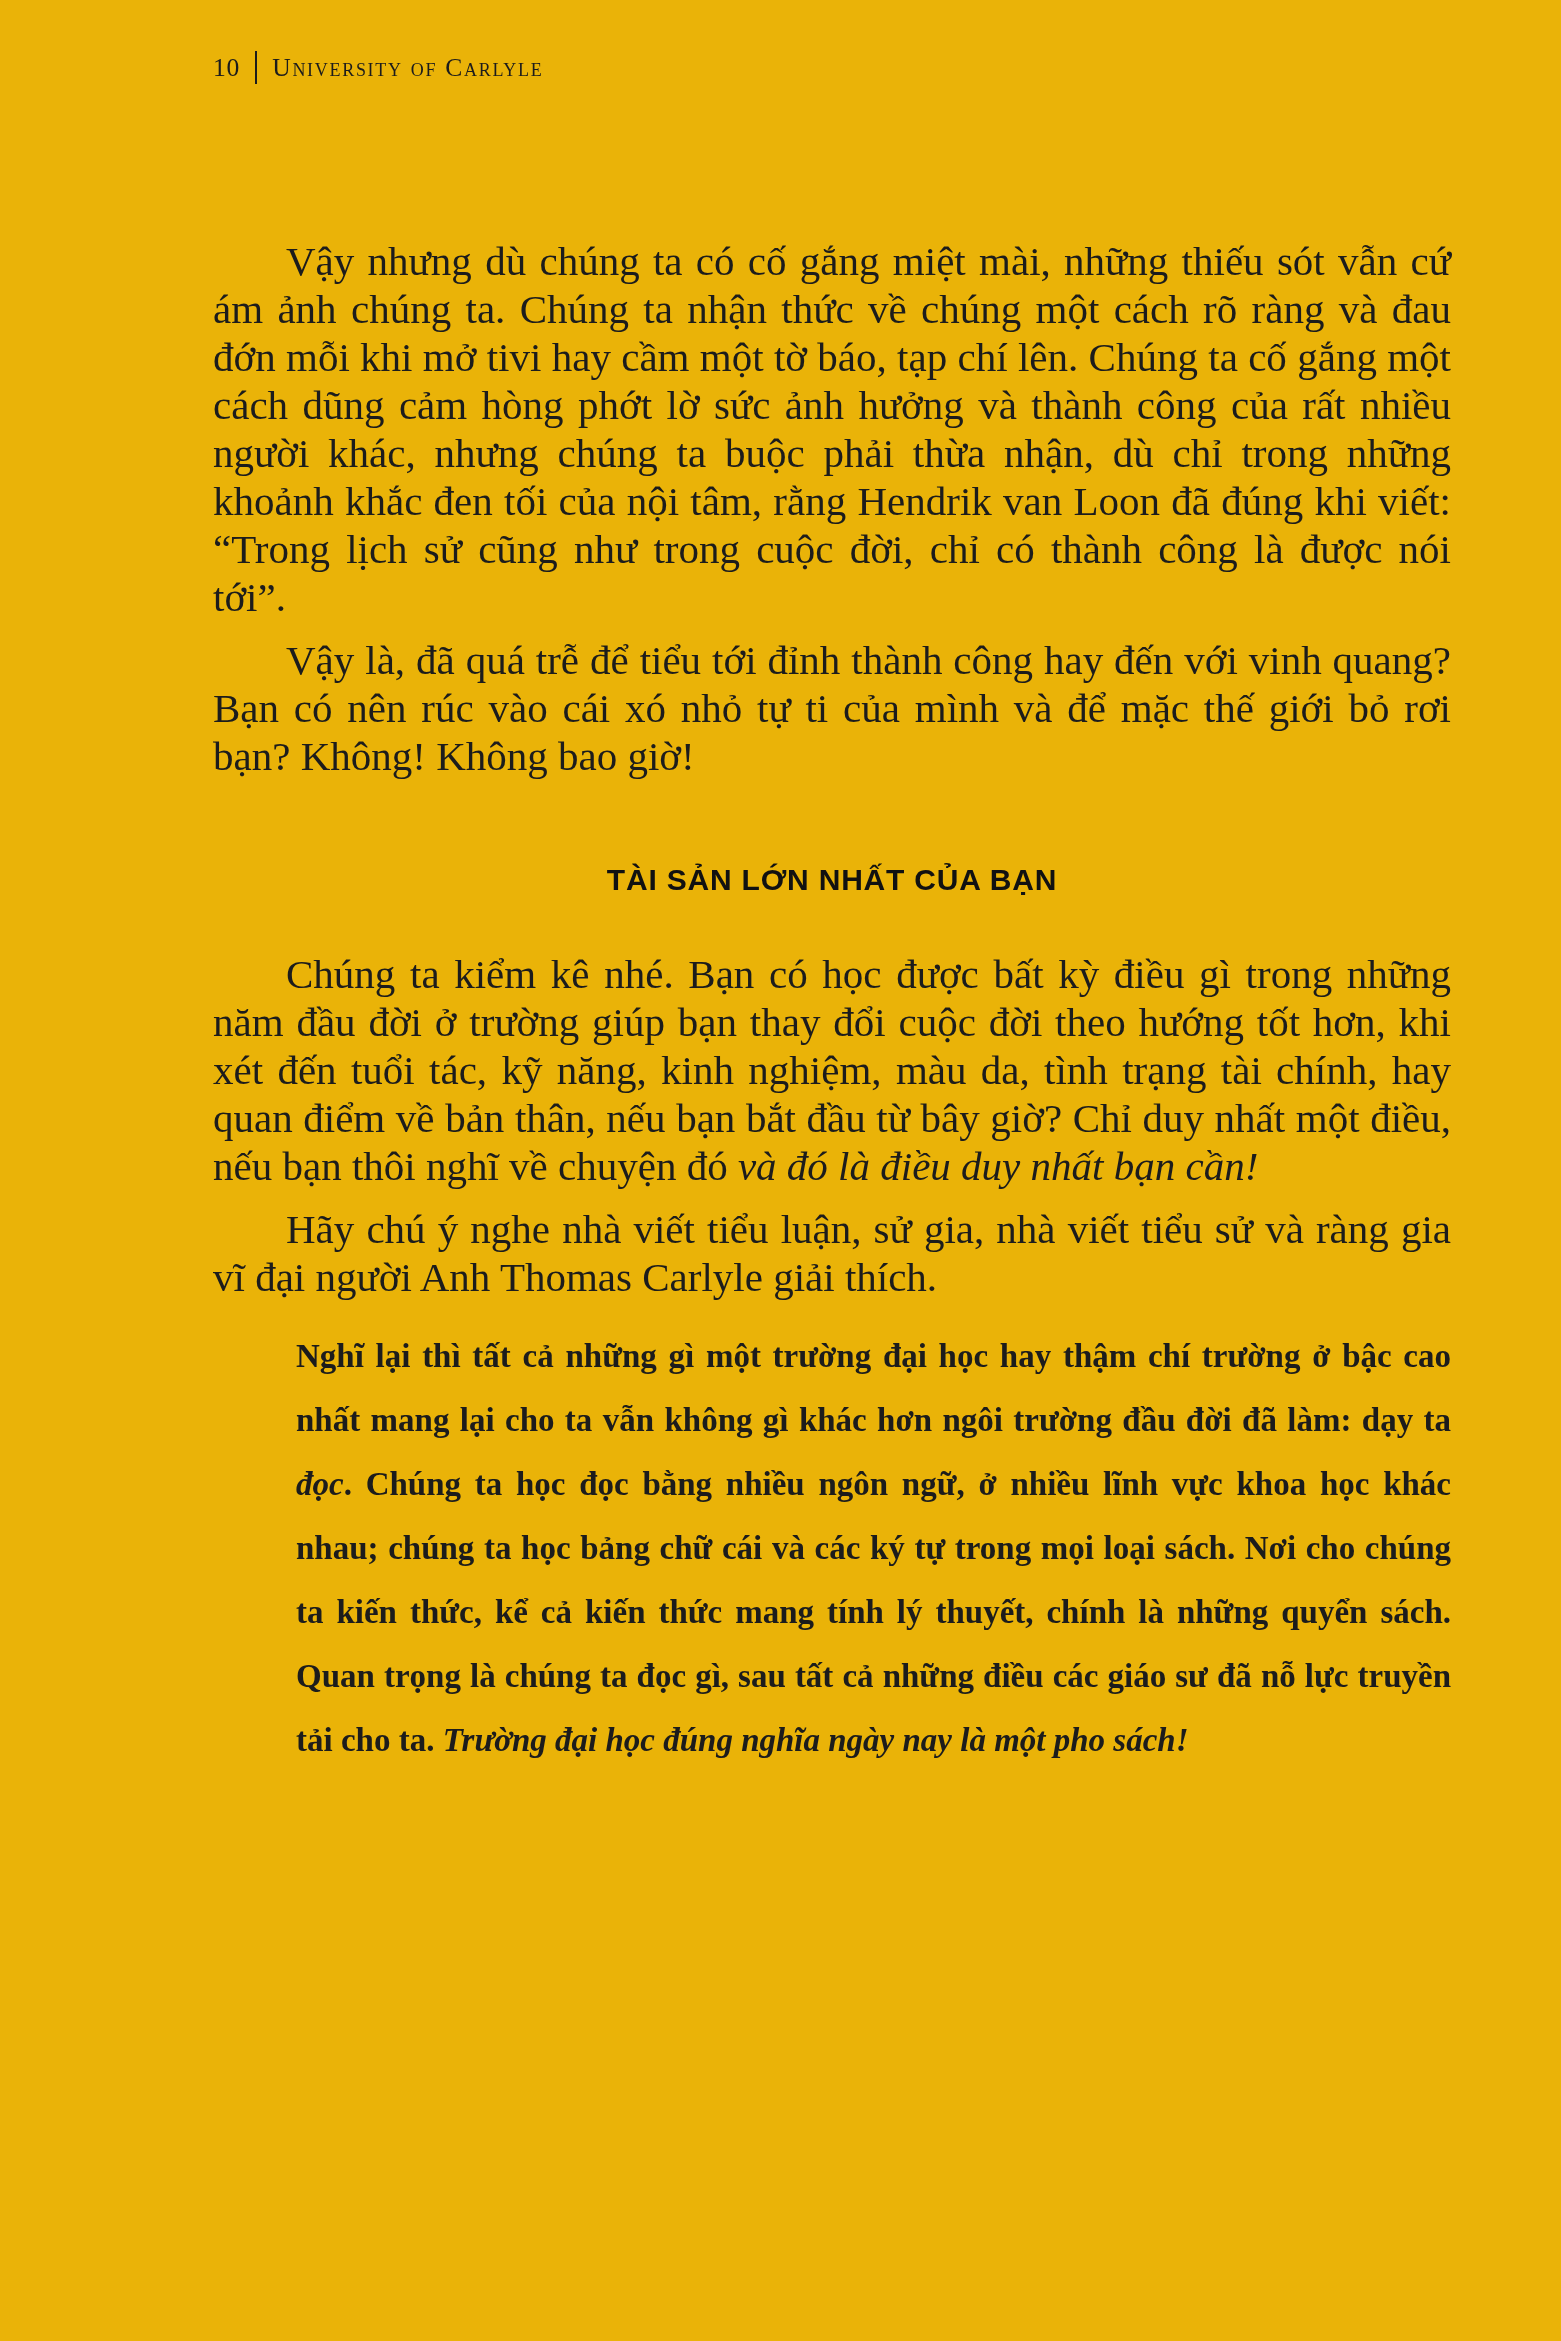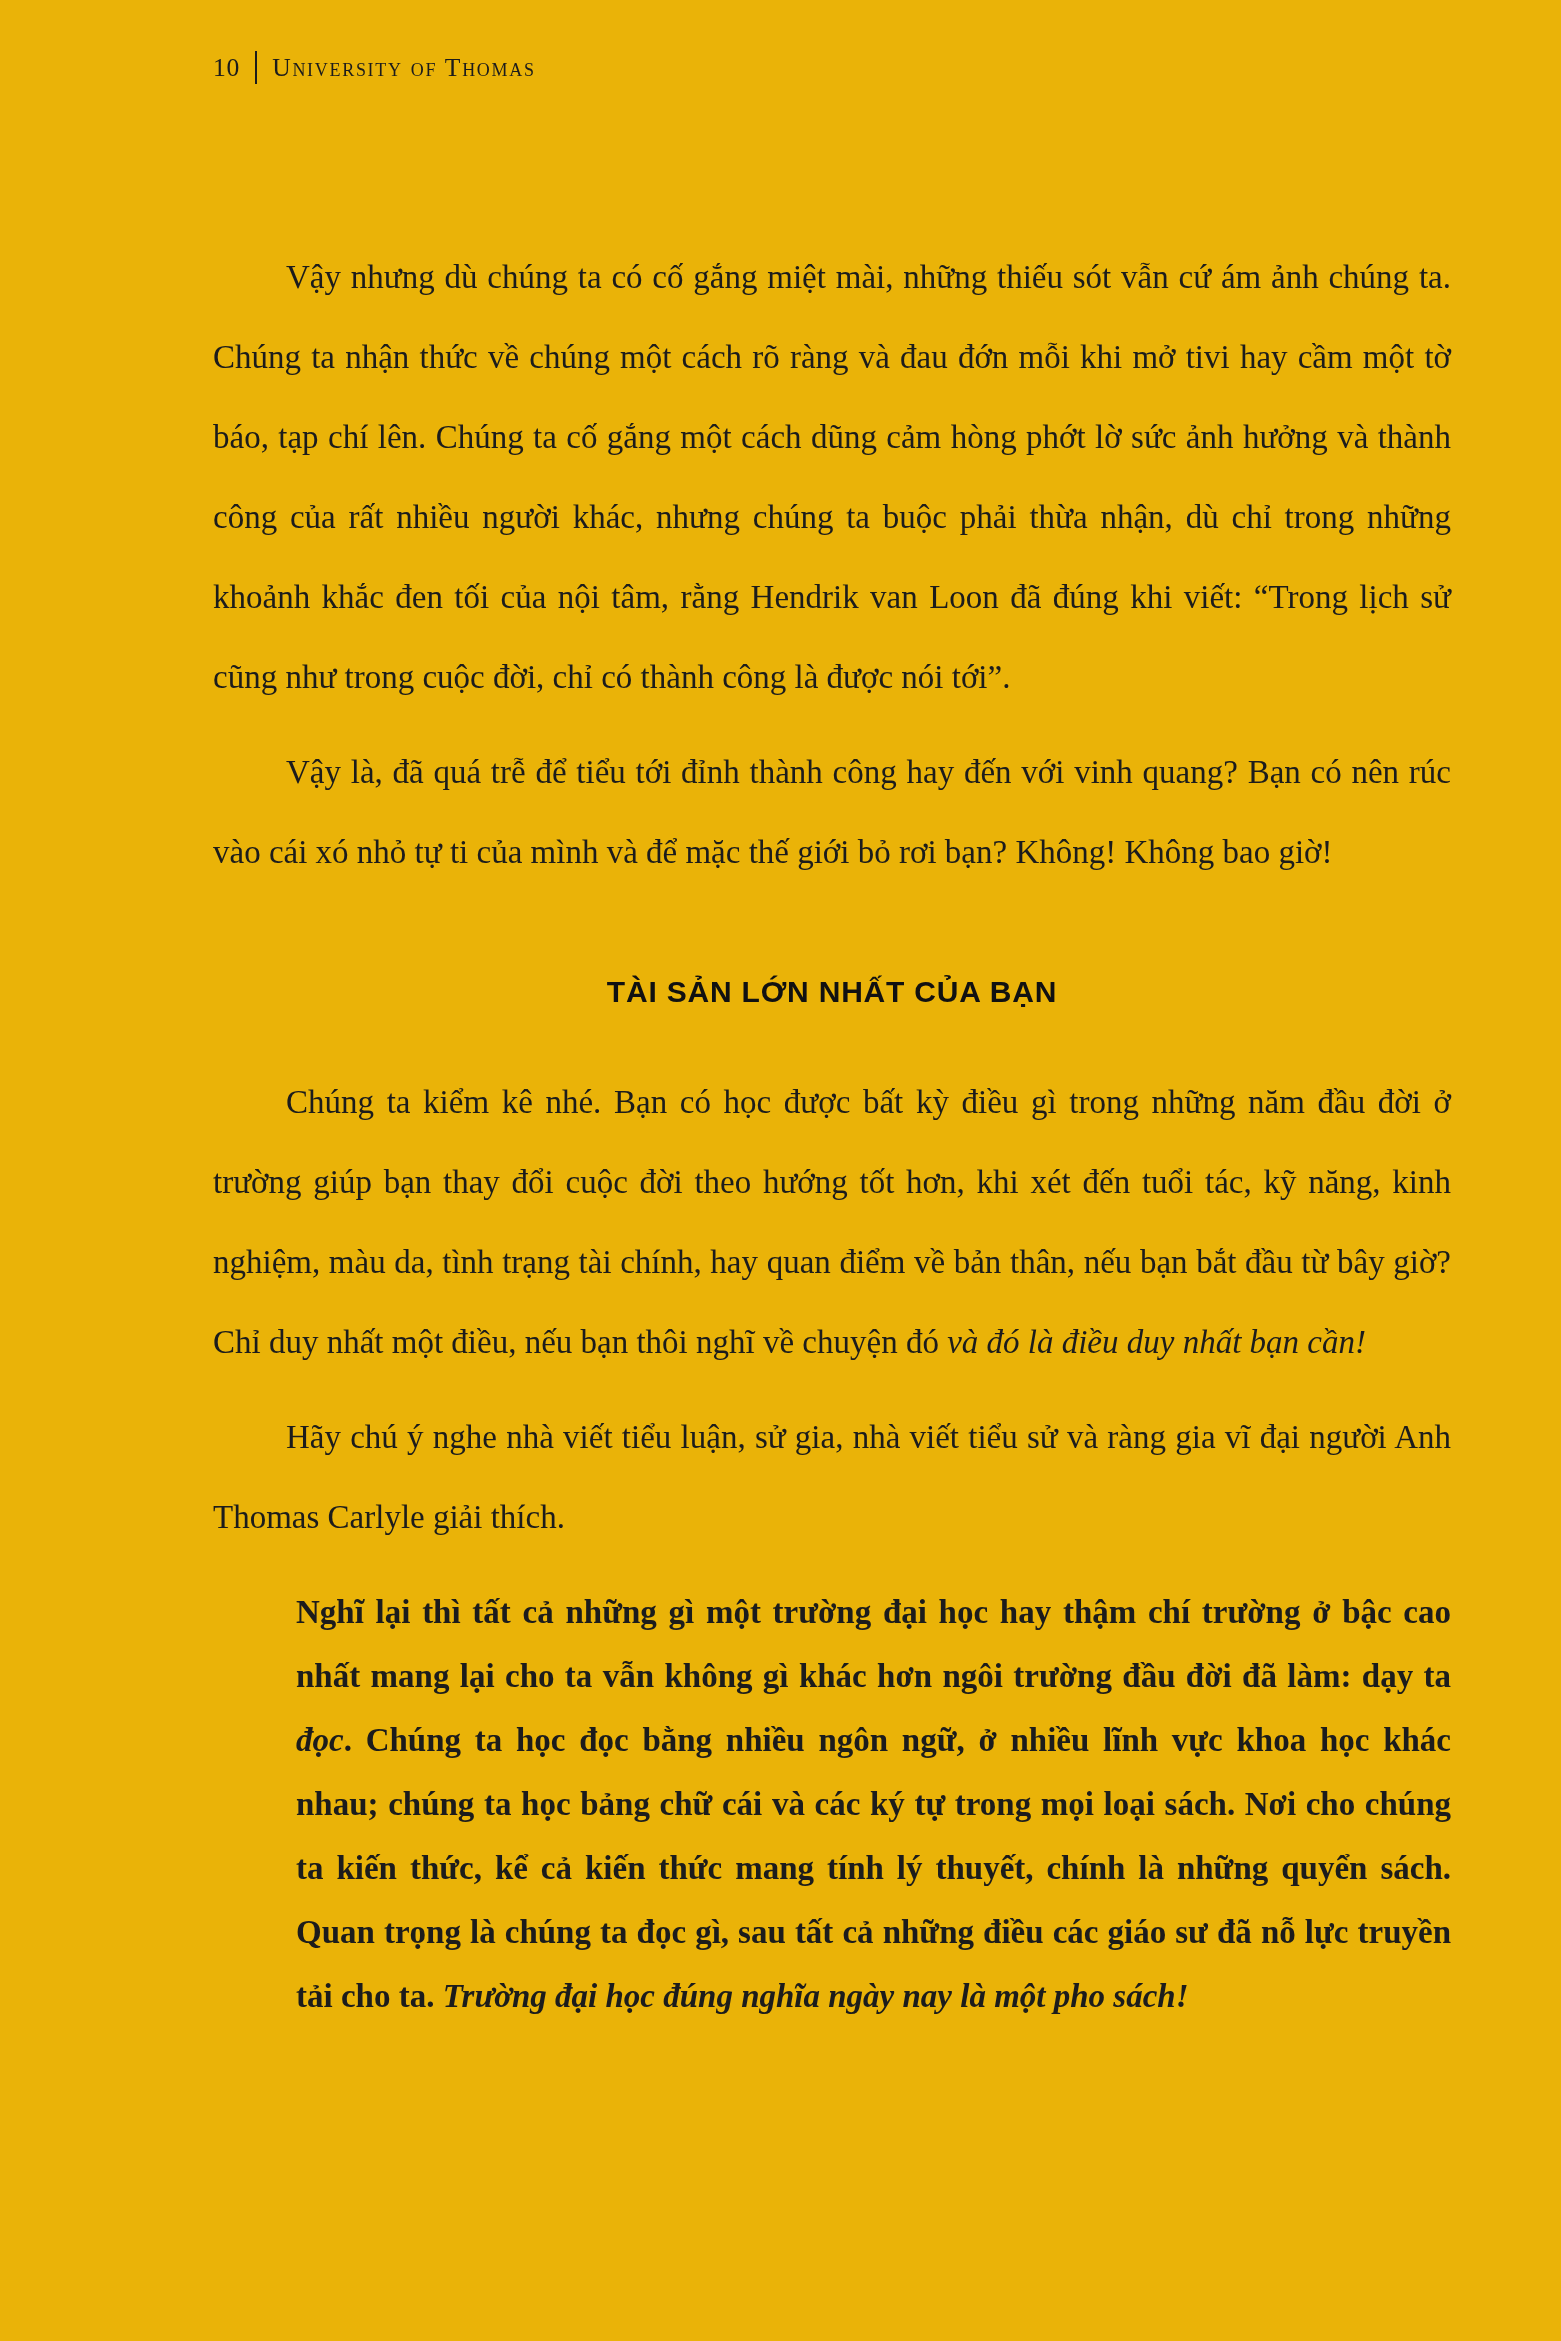--- a/index.html
+++ b/index.html
@@ -27,22 +27,22 @@
     width: 0;
     border-left: 2.5px solid #1c1c1c;
     height: 33px;
     margin: 0 15px;
   }
   .booktitle {
     font-variant: small-caps;
     letter-spacing: 1.7px;
   }
   .para {
-    font-size: 33px;
-    line-height: 80px;
+    font-size: 41px;
+    line-height: 48px;
     text-align: justify;
     margin-bottom: 15px;
   }
   .indent { text-indent: 73px; }
   .section-heading {
     font-family: "Liberation Sans", "DejaVu Sans", sans-serif;
     font-weight: 700;
     font-size: 30px;
     letter-spacing: 0.8px;
     text-align: center;
@@ -59,21 +59,21 @@
   em { font-style: italic; }
 </style>
 </head>
 <body>
 
 <div class="page">
 
   <header class="running-head">
     <span class="pagenum">10</span>
     <span class="divider"></span>
-    <span class="booktitle">University of Thomas</span>
+    <span class="booktitle">University of Carlyle</span>
   </header>
 
   <main>
 
     <p class="para indent">Vậy nhưng dù chúng ta có cố gắng miệt mài, những thiếu sót vẫn cứ ám ảnh chúng ta. Chúng ta nhận thức về chúng một cách rõ ràng và đau đớn mỗi khi mở tivi hay cầm một tờ báo, tạp chí lên. Chúng ta cố gắng một cách dũng cảm hòng phớt lờ sức ảnh hưởng và thành công của rất nhiều người khác, nhưng chúng ta buộc phải thừa nhận, dù chỉ trong những khoảnh khắc đen tối của nội tâm, rằng Hendrik van Loon đã đúng khi viết: “Trong lịch sử cũng như trong cuộc đời, chỉ có thành công là được nói tới”.</p>
 
     <p class="para indent">Vậy là, đã quá trễ để tiểu tới đỉnh thành công hay đến với vinh quang? Bạn có nên rúc vào cái xó nhỏ tự ti của mình và để mặc thế giới bỏ rơi bạn? Không! Không bao giờ!</p>
 
     <h2 class="section-heading">TÀI SẢN LỚN NHẤT CỦA BẠN</h2>
 

